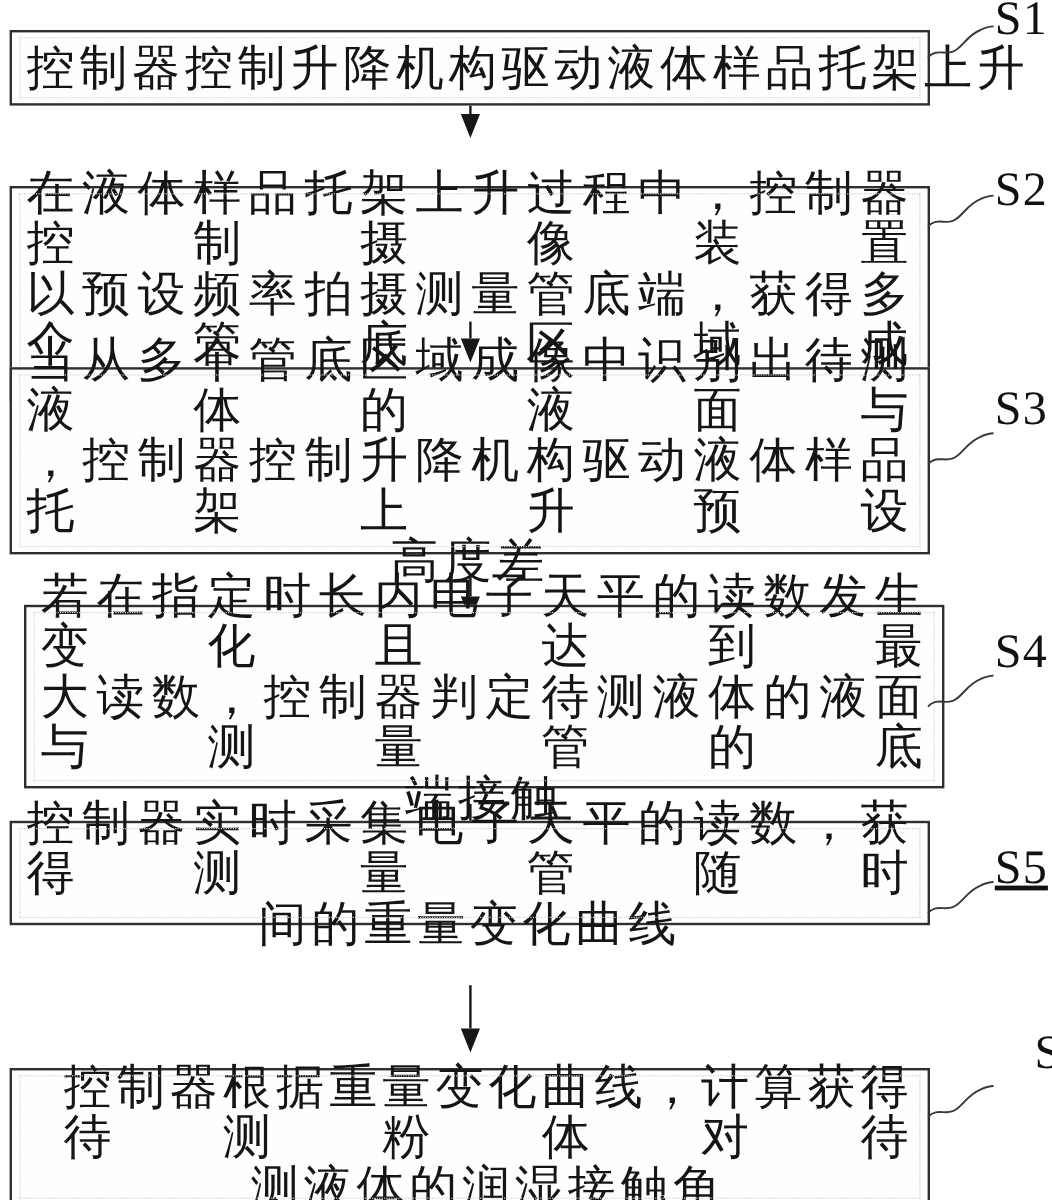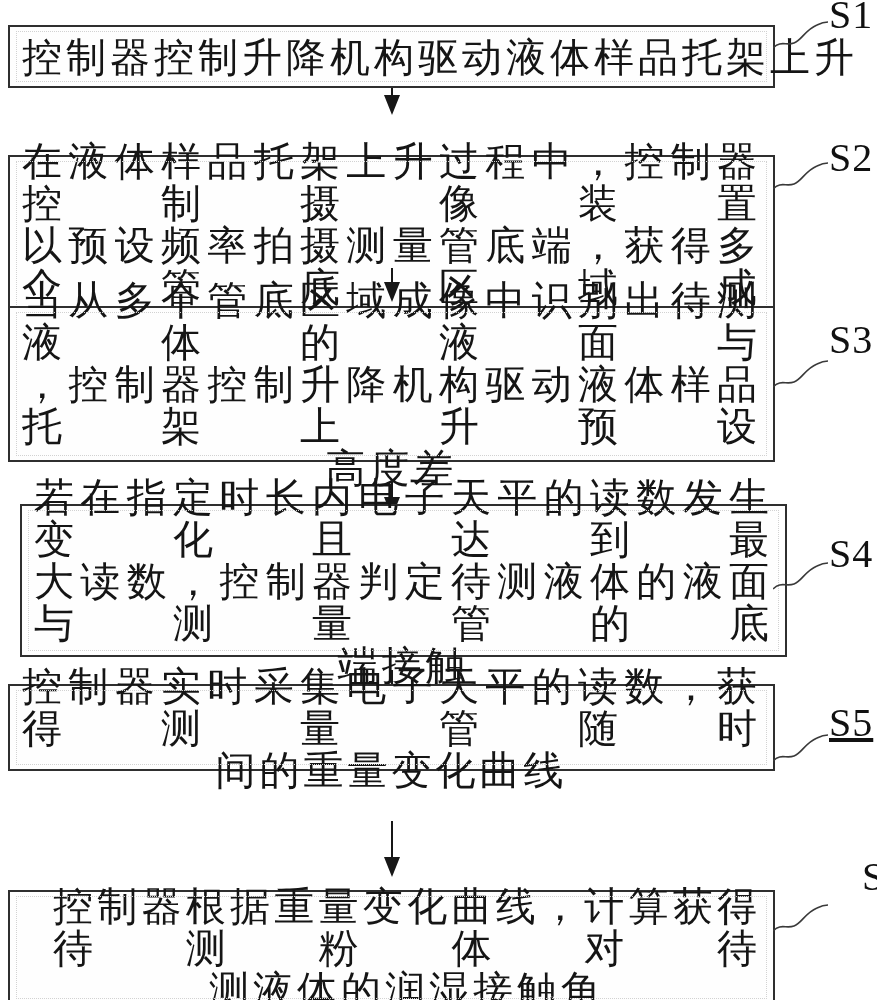--- a/index.html
+++ b/index.html
@@ -72,21 +72,21 @@
     width: 48px;
     font-family: "Liberation Serif", serif;
     font-size: 40px;
     line-height: 44px;
     color: #111111;
     letter-spacing: 1px;
   }
   .l1 { top: -7px;  }
   .l2 { top: 136px; }
   .l3 { top: 318px; }
-  .l4 { top: 532px; }
+  .l4 { top: 521px; }
   .l5 { top: 701px; text-decoration: underline; }
   .l6 { top: 855px; margin-left: 33px; }
   
   .leader { position: absolute; left: 773px; width: 56px; height: 30px; }
   .c1 { top: 20px;  }
   .c2 { top: 161px; }
   .c3 { top: 359px; }
   .c4 { top: 561px; }
   .c5 { top: 733px; }
   .c6 { top: 903px; }

